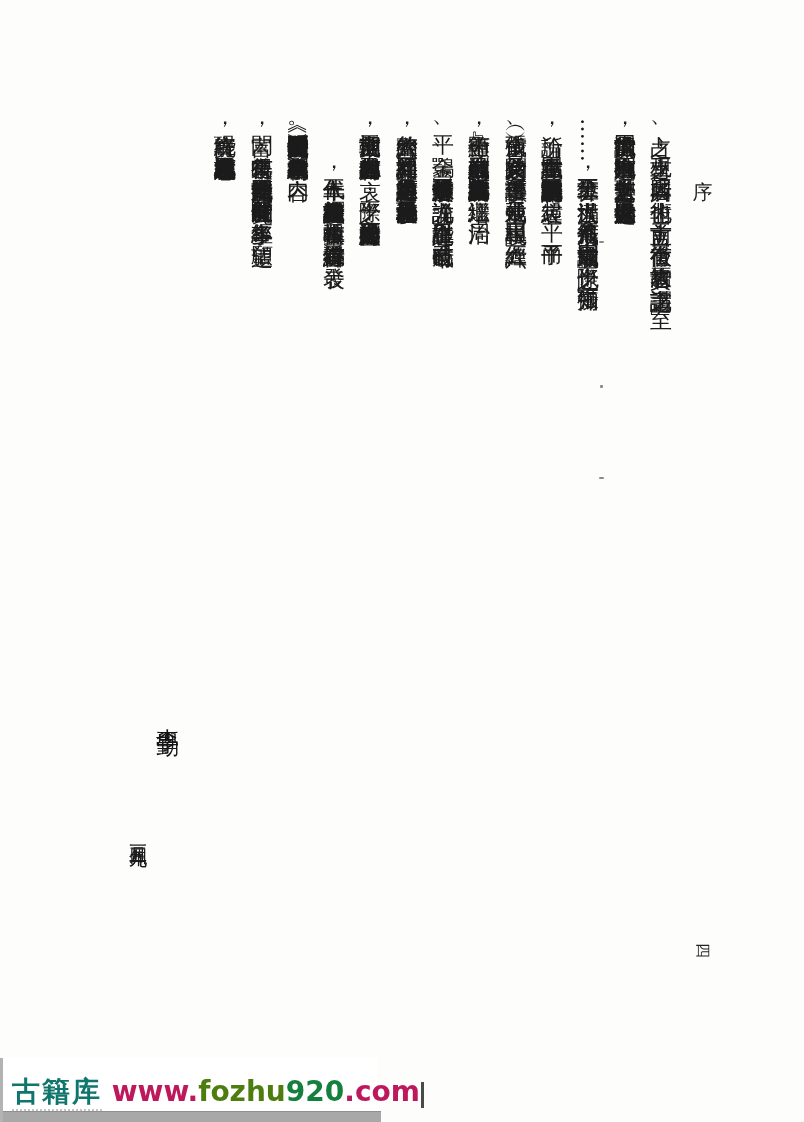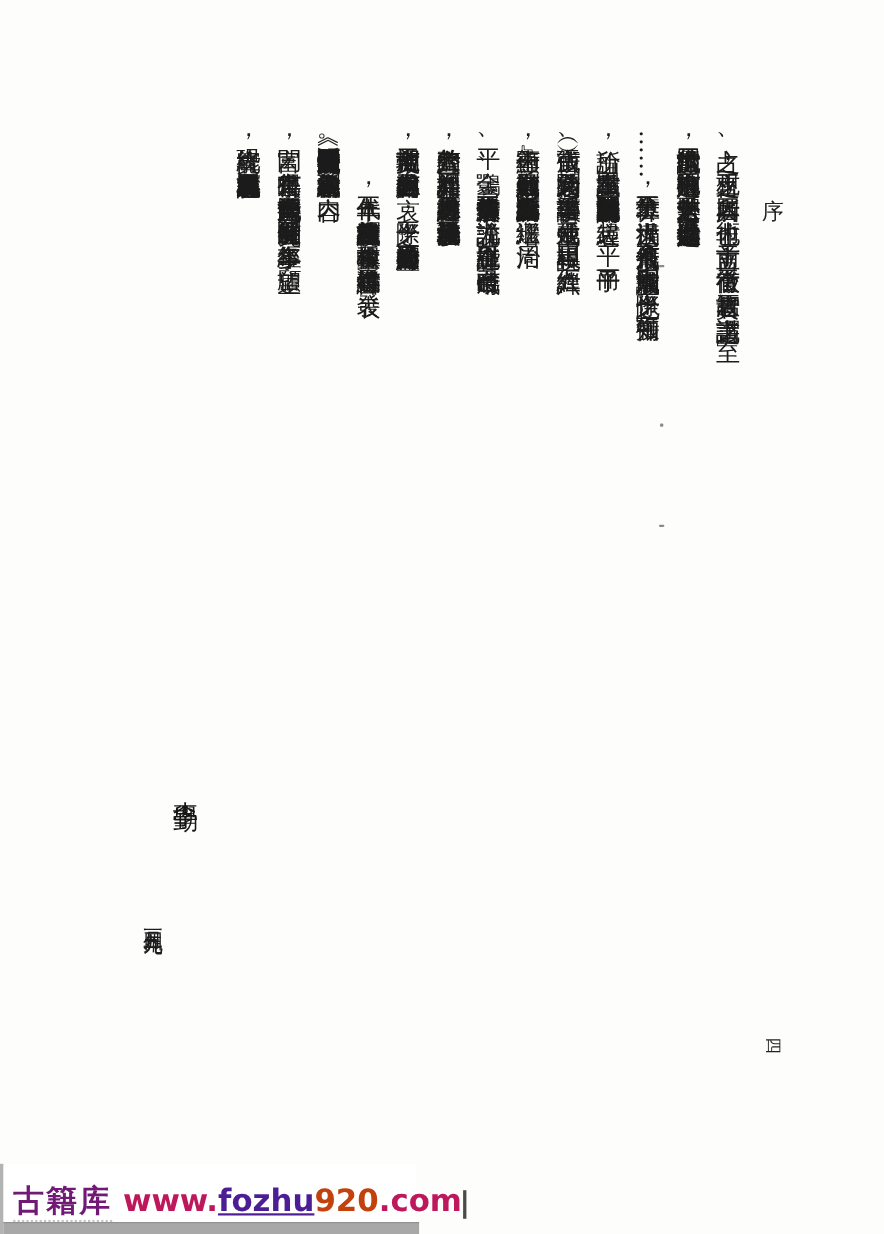--- a/index.html
+++ b/index.html
@@ -68,24 +68,24 @@
     width:378px;height:10px;
     background:#a8a8a8;
     border-top:1px solid #8f8f8f;
   }
   .wm-text{
     position:absolute;left:9px;bottom:14px;
     font-family:"DejaVu Sans","Liberation Sans",sans-serif;
     font-weight:bold;font-size:28px;line-height:30px;
     white-space:nowrap;
   }
-  .wm-cn{color:#701a75;letter-spacing:2px;border-bottom:2px dotted #c4c4c4;padding-bottom:1px;}
+  .wm-cn{color:#0f766e;letter-spacing:2px;border-bottom:2px dotted #c4c4c4;padding-bottom:1px;}
   .wm-dark{color:#be185d;}
-  .wm-green{color:#4c1d95;text-decoration:underline;}
-  .wm-red{color:#c2410c;}
+  .wm-green{color:#4d7c0f;}
+  .wm-red{color:#15803d;}
   .wm-caret{
     display:inline-block;vertical-align:bottom;
     width:3px;height:26px;background:#4a4a4a;margin-left:1px;
   }
 </style>
 </head>
 <body>
 
 <div class="page">
 

